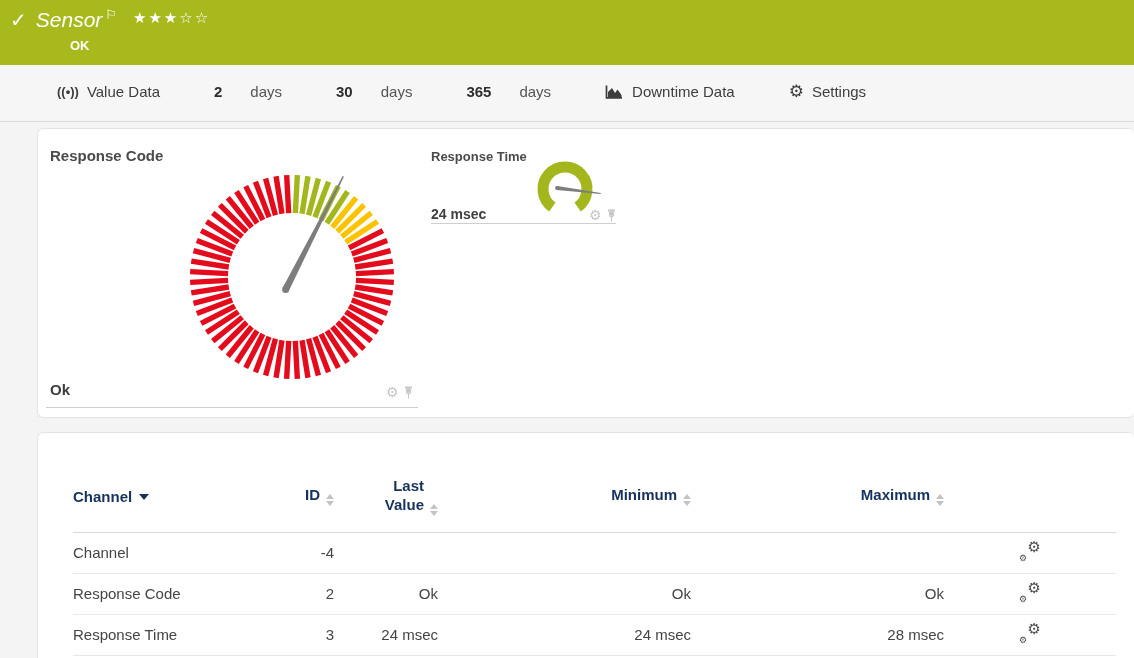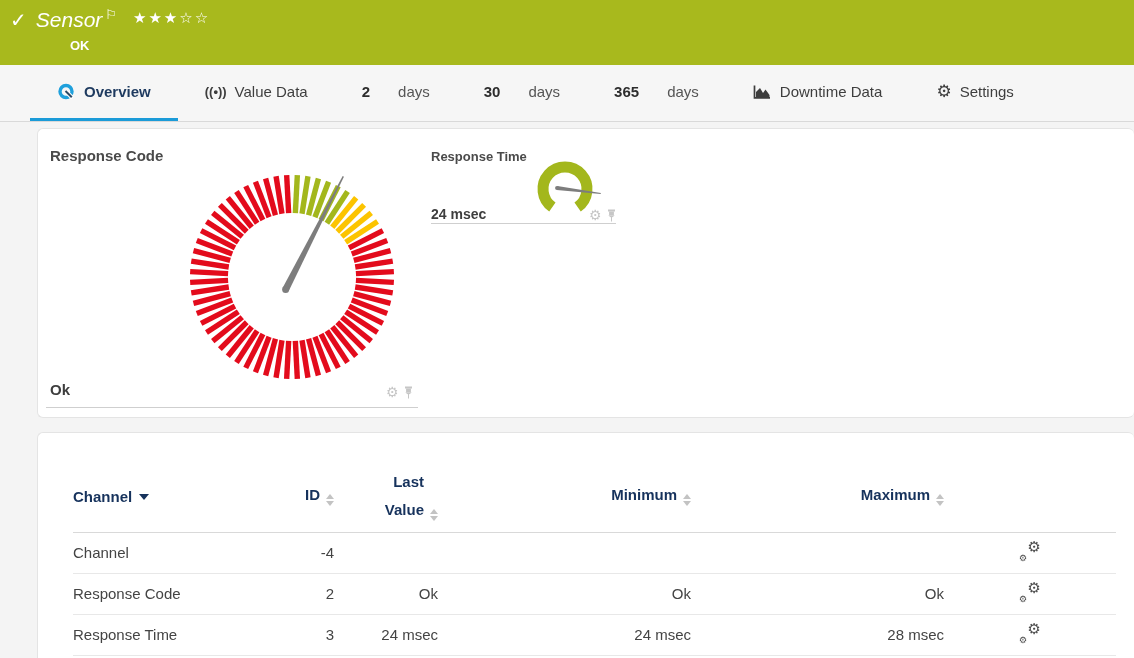--- a/index.html
+++ b/index.html
@@ -61,51 +61,41 @@
   td.gc, th.gc { text-align:center; }
   .sorticon { display:inline-flex; flex-direction:column; gap:2px; margin-left:6px;
        vertical-align:1px; }
   .tri-up { width:0; height:0; border-left:4px solid transparent; border-right:4px solid transparent;
        border-bottom:5px solid #c3c3c3; }
   .tri-dn { width:0; height:0; border-left:4px solid transparent; border-right:4px solid transparent;
        border-top:5px solid #c3c3c3; }
   .navydown { display:inline-block; width:0; height:0; margin-left:7px; vertical-align:2px;
        border-left:5px solid transparent; border-right:5px solid transparent;
        border-top:6px solid #16325c; }
-  .lvwrap { display:inline-block; max-width:62px; line-height:28px; }
+  .lvwrap { display:inline-block; max-width:62px; line-height:19px; }
   .rowgear { position:relative; display:inline-block; width:22px; height:20px; cursor:pointer; }
   .rowgear .g1 { position:absolute; right:0; top:-3px; font-size:15px; color:#4d4d4d; }
   .rowgear .g2 { position:absolute; left:0; bottom:-2px; font-size:9px; color:#4d4d4d; }
 </style>
 </head>
 <body>
 
 <header class="topbar">
   <div class="row1">
     <span class="chk">✓</span>
     <span class="kind">Sensor</span>
     <span class="flag">⚐</span>
     <span class="stars"><span>★★★</span><span>☆☆</span></span>
   </div>
   <div class="row2">
     <span class="ok-badge">OK</span>
   </div>
 </header>
 
 <nav class="tabs">
-  <div class="tab active">
-    <span class="tico">
-      <svg width="19" height="19">
-          <circle cx="9" cy="9.5" r="6" fill="none" stroke="#1fa0dc" stroke-width="3.4"></circle>
-          <line x1="8.5" y1="9" x2="15.5" y2="16" stroke="#fff" stroke-width="4"></line>
-          <line x1="8.5" y1="9" x2="14.8" y2="15.3" stroke="#2b4a66" stroke-width="2"></line>
-        </svg>
-    </span>
-    <span>Overview</span>
-  </div>
   <div class="tab">
     <span class="tico bcast">((•))</span>
     <span>Value Data</span>
   </div>
   <div class="tab">
     <span class="tnum">2</span>
       <span class="tday">days</span>
   </div>
   <div class="tab">
     <span class="tnum">30</span>

